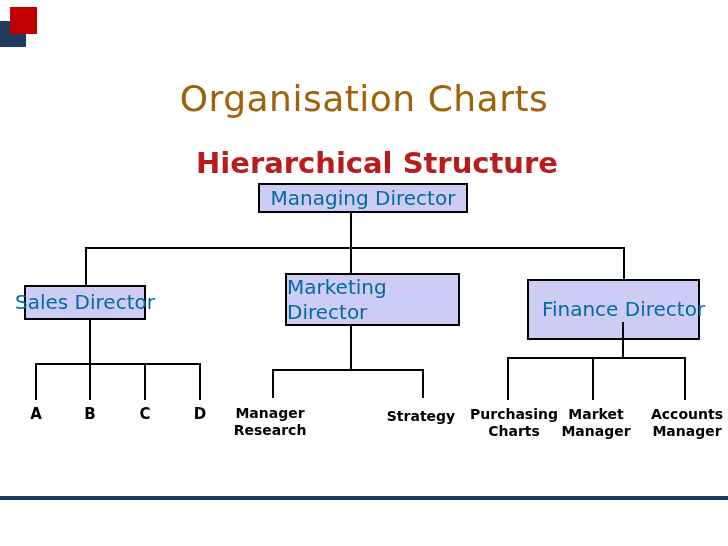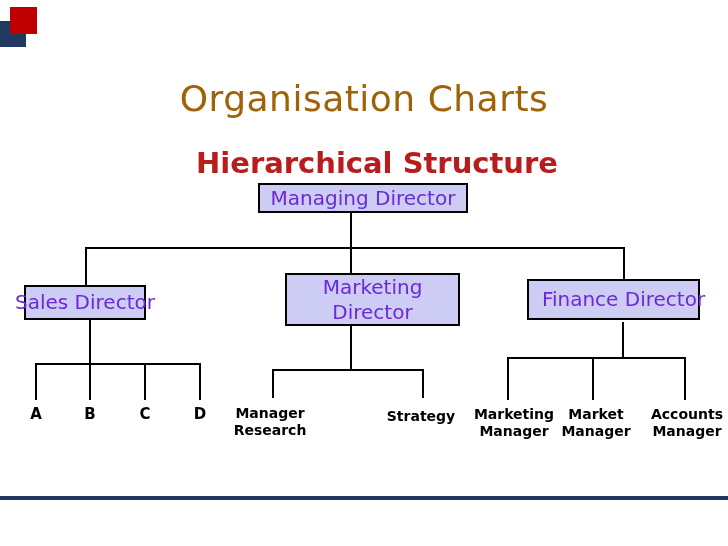--- a/index.html
+++ b/index.html
@@ -15,27 +15,27 @@
     position:absolute;left:0;right:0;top:78px;text-align:center;
     font-size:36px;color:#a16207;letter-spacing:.5px;white-space:nowrap;
   }
   .subtitle{
     position:absolute;left:26px;right:0;top:146px;text-align:center;
     font-size:29px;font-weight:bold;color:#b91c1c;white-space:nowrap;
   }
   .node{
     position:absolute;background:#CCCCF5;border:2px solid #000;
     display:flex;align-items:center;justify-content:center;
-    font-size:20px;color:#6d28d9;text-align:center;line-height:1.25;
+    font-size:20px;color:#0369a1;text-align:left;line-height:1.25;
     box-sizing:border-box;
   }
   .n-managing{left:258px;top:183px;width:210px;height:30px;white-space:nowrap;}
   .n-sales{left:24px;top:285px;width:122px;height:35px;white-space:nowrap;}
   .n-marketing{left:285px;top:273px;width:175px;height:53px;}
-  .n-finance{left:527px;top:279px;width:173px;height:41px;white-space:nowrap;padding-left:20px;}
+  .n-finance{left:527px;top:279px;width:173px;height:61px;white-space:nowrap;padding-left:20px;}
   .line{position:absolute;background:#000;}
   .leaf{
     position:absolute;font-weight:bold;color:#000;text-align:center;
     font-size:14px;line-height:17px;
   }
   .leaf-letter{font-size:15px;width:30px;}
   .bottom-rule{position:absolute;left:0;top:496px;width:728px;height:4px;background:#1F3A5E;}
 </style>
 </head>
 <body>
@@ -79,18 +79,18 @@
 
   <div class="leaf" style="left:230px;top:405px;width:80px;">Manager Research</div>
   <div class="leaf" style="left:381px;top:408px;width:80px;">Strategy</div>
 
   <div class="line" style="left:622px;top:322px;width:2px;height:35px;"></div>
   <div class="line" style="left:508px;top:357px;width:178px;height:2px;"></div>
   <div class="line" style="left:507px;top:357px;width:2px;height:43px;"></div>
   <div class="line" style="left:592px;top:357px;width:2px;height:43px;"></div>
   <div class="line" style="left:684px;top:357px;width:2px;height:43px;"></div>
 
-  <div class="leaf" style="left:468px;top:406px;width:92px;">Marketing Manager</div>
+  <div class="leaf" style="left:468px;top:406px;width:92px;">Purchasing Charts</div>
   <div class="leaf" style="left:556px;top:406px;width:80px;">Market Manager</div>
   <div class="leaf" style="left:647px;top:406px;width:80px;">Accounts Manager</div>
 
   <div class="bottom-rule"></div>
 </div>
 
 </body></html>

